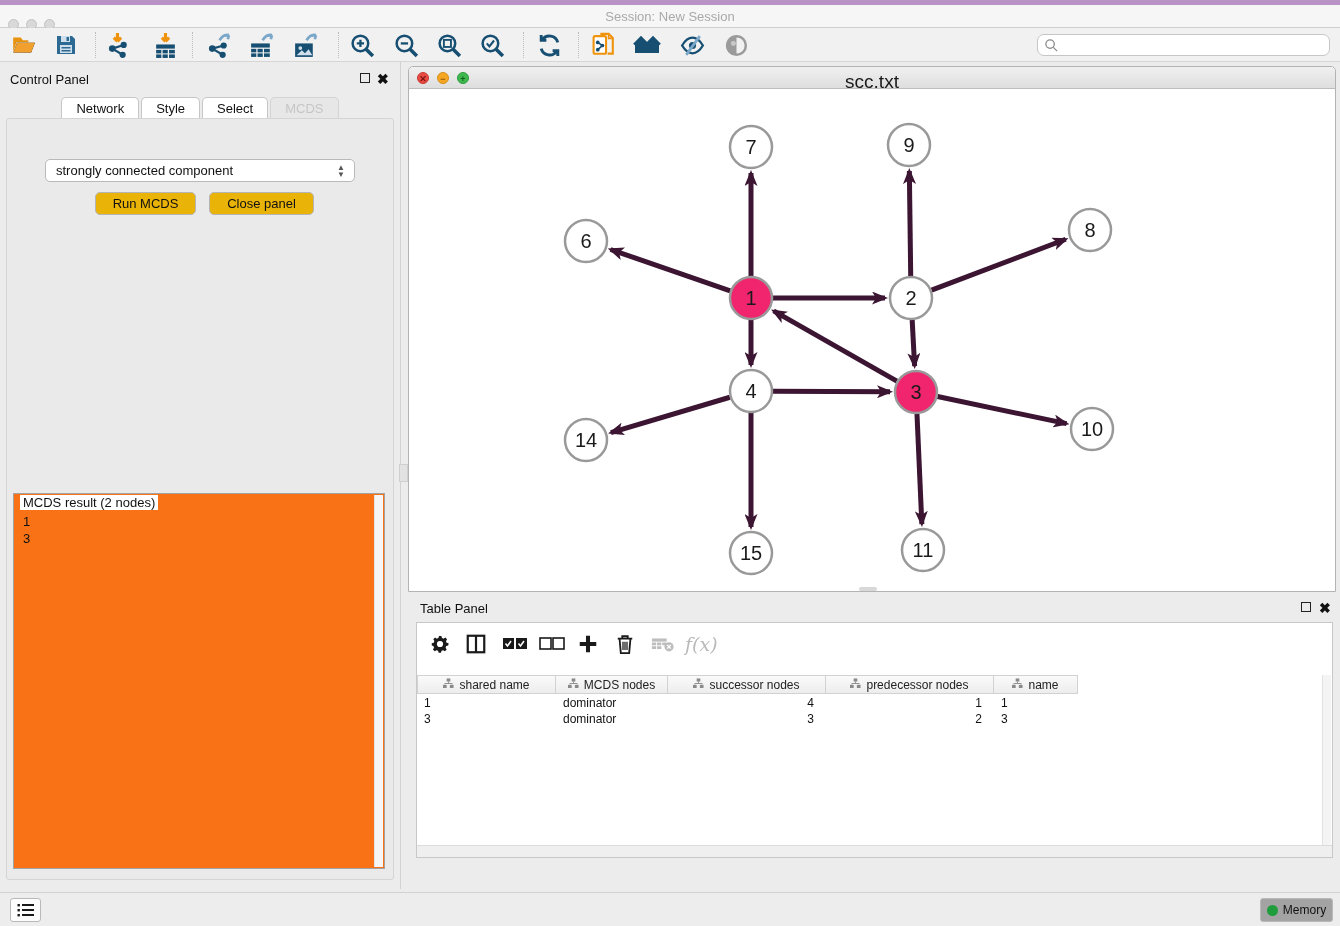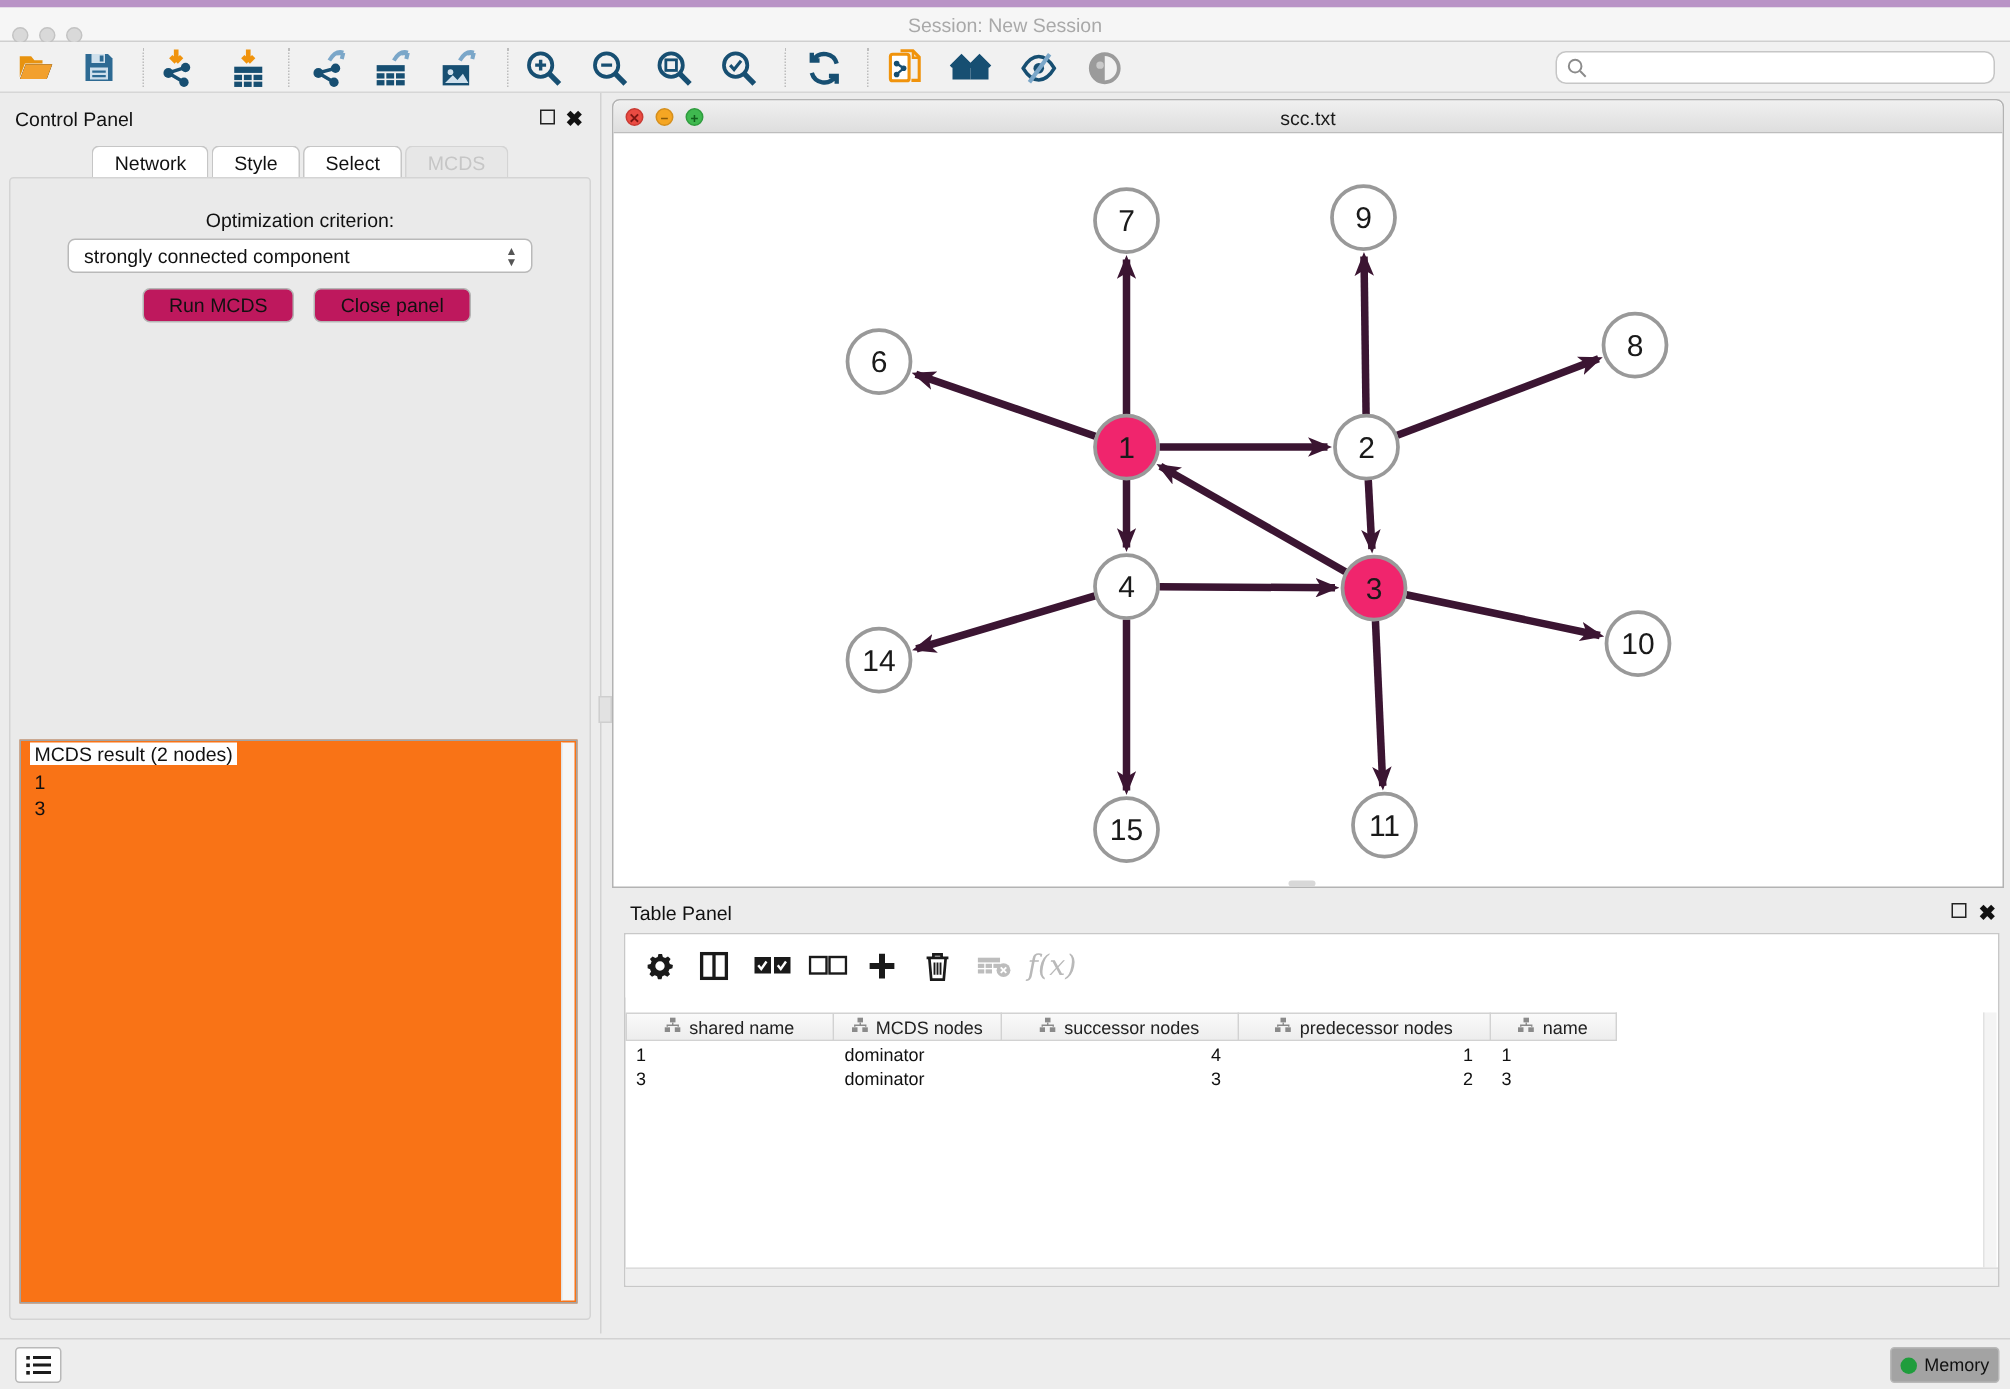--- a/index.html
+++ b/index.html
@@ -28,39 +28,39 @@
   .panel-float { position:absolute; width:10px; height:10px; border:1.5px solid #222; }
   .panel-close { position:absolute; font-size:14px; font-weight:bold; color:#111; line-height:10px; }
   #cp-tabs { position:absolute; left:0; top:35px; width:400px; height:22px; display:flex; justify-content:center; }
   .tab { height:22px; line-height:21px; text-align:center; font-size:13px; background:#fff; border:1px solid #c6c6c6; border-bottom:none; border-radius:5px 5px 0 0; padding:0 14px; margin:0 1px; color:#111; }
   .tab.selected-gray { background:#e7e7e7; color:#c6c6c6; border-color:#d4d4d4; }
   #cp-body { position:absolute; left:6px; top:56px; width:388px; height:762px; background:#eaeaea; border:1px solid #d4d4d4; border-radius:3px; }
   #opt-label { position:absolute; left:0; top:20px; width:100%; text-align:center; font-size:13px; color:#111; }
   #opt-select { position:absolute; left:38px; top:40px; width:310px; height:23px; background:#fff; border:1px solid #b9b9b9; border-radius:5px; font-size:13px; line-height:21px; padding-left:10px; color:#111; }
   #opt-stepper { position:absolute; right:6px; top:2px; width:14px; height:17px; display:flex; flex-direction:column; align-items:center; justify-content:center; color:#555; }
   #opt-stepper span { font-size:8px; line-height:7px; }
-  .cp-btn { position:absolute; top:73px; height:23px; background:#be185d; border:1px solid #b5b5b5; border-radius:5px; font-size:13px; text-align:center; line-height:21px; color:#111; }
+  .cp-btn { position:absolute; top:73px; height:23px; background:#eab308; border:1px solid #b5b5b5; border-radius:5px; font-size:13px; text-align:center; line-height:21px; color:#111; }
   #run-btn { left:88px; width:101px; }
   #closepanel-btn { left:202px; width:105px; }
   #mcds-result { position:absolute; left:6px; top:374px; width:372px; height:376px; background:#f97316; border:1px solid #a3a3a3; }
   #mcds-result-title { position:absolute; left:6px; top:1px; font-size:13px; color:#111; background:#fff; padding:0 3px; }
   #mcds-lines { position:absolute; left:9px; top:19px; font-size:13px; color:#111; line-height:17px; white-space:pre-line; }
   #mcds-scroll { position:absolute; right:1px; top:1px; width:9px; height:372px; background:#f6f6f6; border-left:1px solid #e3e3e3; }
 
   
   #v-divider-grip { left:399px; top:464px; width:9px; height:18px; background:#e2e2e2; border:1px solid #cfcfcf; }
 
   
   #net-window { left:408px; top:66px; width:928px; height:526px; background:#fff; border:1px solid #b3b3b3; border-radius:5px 5px 0 0; }
   #net-titlebar { position:absolute; left:0; top:0; width:100%; height:22px; background:linear-gradient(#f0f0f0,#dedede); border-bottom:1px solid #bdbdbd; border-radius:5px 5px 0 0; }
   .tl { position:absolute; top:5px; width:12px; height:12px; border-radius:50%; font-size:9px; font-weight:bold; text-align:center; line-height:12px; }
   #tl-close { left:8px; background:#ea4b42; border:1px solid #c93a33; color:#7c1511; }
   #tl-min { left:28px; background:#f5a623; border:1px solid #d58f1d; color:#8a5a08; }
   #tl-max { left:48px; background:#3fb94f; border:1px solid #2f9c3e; color:#11611c; }
-  #net-title { position:absolute; left:0; top:4px; width:100%; text-align:center; font-size:13px; color:#1a1a1a; }
+  #net-title { position:absolute; left:0; top:4px; width:100%; text-align:center; font-size:19px; color:#1a1a1a; }
   #graph-svg { position:absolute; left:0; top:22px; }
   #net-hnub { position:absolute; left:450px; bottom:0px; width:18px; height:4px; background:#d8d8d8; border-radius:2px; }
 
   
   #table-panel { left:408px; top:596px; width:932px; height:293px; background:#ececec; }
   #tp-header { position:absolute; left:12px; top:5px; font-size:13px; color:#111; }
   #tp-inner { position:absolute; left:8px; top:26px; width:917px; height:236px; background:#fff; border:1px solid #c8c8c8; }
   #tp-toolbar { position:absolute; left:0; top:0; width:100%; height:42px; background:#fff; }
   .tpt-btn { position:absolute; top:6px; height:30px; display:flex; align-items:center; justify-content:center; }
   .grid-hdr { position:absolute; top:52px; height:19px; background:linear-gradient(#fafafa,#ededed); border:1px solid #d2d2d2; border-left:none; display:flex; align-items:center; justify-content:center; font-size:12px; color:#222; gap:5px; }
@@ -249,21 +249,20 @@
   <div id="cp-header">Control Panel</div>
   <div class="panel-float" style="left:360px; top:11px;"></div>
   <div class="panel-close" style="left:377px; top:12px;">✖</div>
   <div id="cp-tabs">
       <div class="tab">Network</div>
       <div class="tab">Style</div>
       <div class="tab">Select</div>
       <div class="tab selected-gray">MCDS</div>
     </div>
   <div id="cp-body">
-    <div id="opt-label">Optimization criterion:</div>
     <div id="opt-select">
       <span>strongly connected component</span>
       <span id="opt-stepper">
           <span>▲</span>
           <span>▼</span>
         </span>
     </div>
     <div class="cp-btn" id="run-btn">Run MCDS</div>
     <div class="cp-btn" id="closepanel-btn">Close panel</div>
     <div id="mcds-result">

